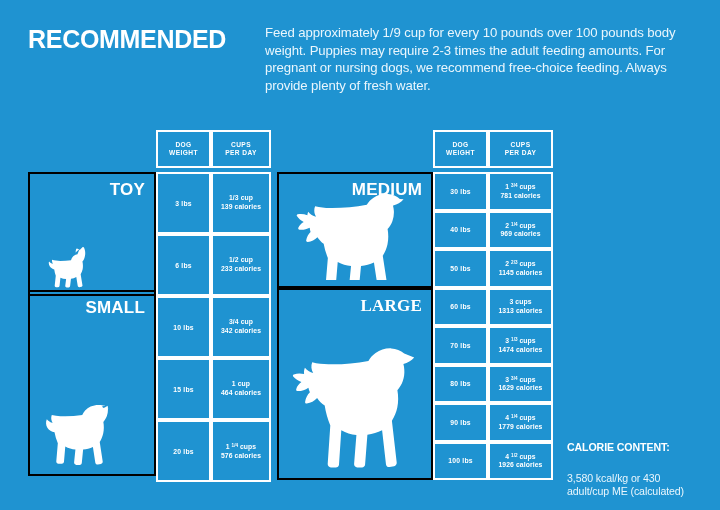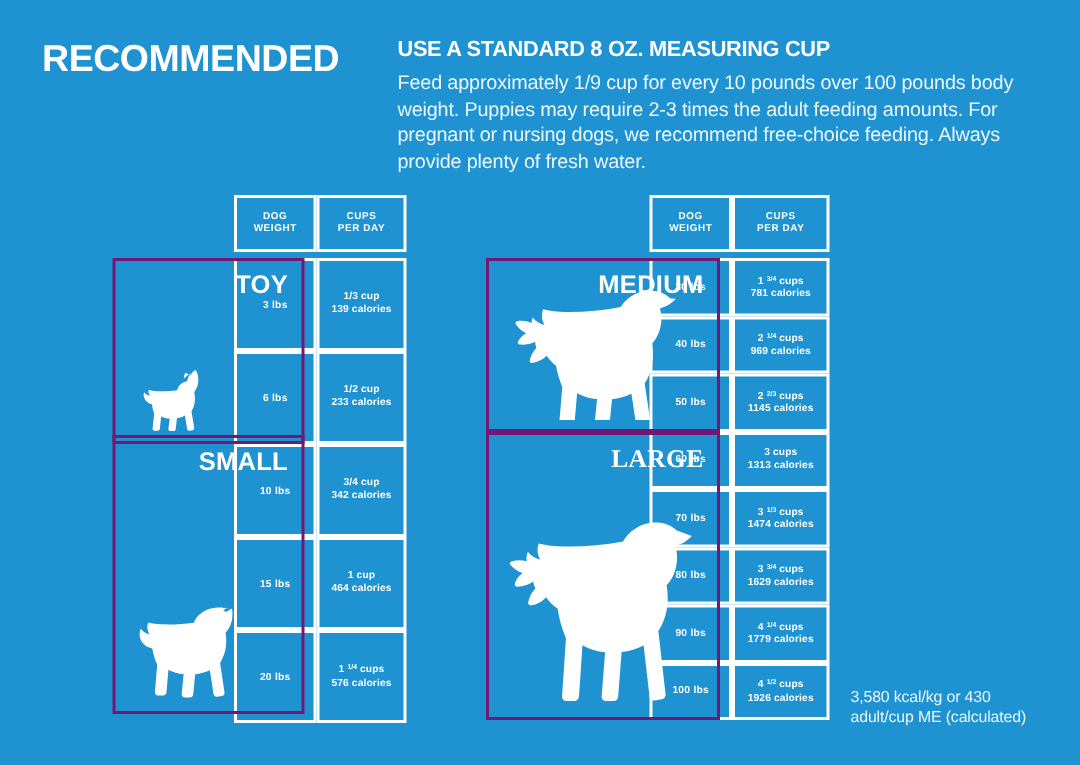--- a/index.html
+++ b/index.html
@@ -107,22 +107,21 @@
   .ccell sup {
     font-size: 4.6px;
     vertical-align: 2.2px;
     letter-spacing: 0;
   }
 
   
   .panel {
     position: absolute;
     box-sizing: border-box;
-    border: 2px solid #701a75;
-    margin-left: 47px;
+    border: 2px solid #000000;
   }
   .panel-label {
     position: absolute;
     right: 9px;
     top: 6px;
     font-size: 17px;
     font-weight: bold;
     letter-spacing: 0.2px;
     color: #ffffff;
   }
@@ -158,21 +157,20 @@
 </head>
 <body>
 
 <div id="header">
 
   <div id="title">
     <span class="line">RECOMMENDED</span>
   </div>
 
   <div id="intro">
-    <div id="intro-head">USE A STANDARD 8 OZ. MEASURING CUP</div>
     <div id="intro-body">Feed approximately 1/9 cup for every 10 pounds over 100 pounds body weight. Puppies may require 2-3 times the adult feeding amounts. For pregnant or nursing  dogs, we recommend free-choice feeding. Always provide plenty of fresh water.</div>
   </div>
 
 </div>
 
 <div id="board">
     <div class="cell thead" style="left: 128px; top: 0px; width: 55px; height: 38px;">
       <div>DOG<br>WEIGHT</div>
     </div>
     <div class="cell thead" style="left: 183px; top: 0px; width: 60px; height: 38px;">
@@ -290,17 +288,18 @@
       <div class="panel-label">LARGE</div>
       <div class="panel-dog">
         <svg width="140" height="126" viewBox="0 0 140 126" xmlns="http://www.w3.org/2000/svg">
           <path fill="#ffffff" d="M115.2 7.6c-3.5-3.1-8.1-5-12.9-5.2-5.6-.3-11.2 1.4-15.7 4.6-3 2.1-5.5 4.9-7.2 8-13.2 2.5-26.7 3.6-40.1 3.3-5.4-.1-10.9-.6-16.1-2-1.4 3.4-1 7.5 1 10.7-3.3-.7-6.3-2.5-8.3-5.2-.8 2-1.1 4.2-.8 6.3-3.4-1-7-.9-10.3.3-.9.3-1.2 1.4-.6 2.1 2.2 2.6 5.1 4.5 8.2 5.5-2.5 1.8-4.4 4.3-5.2 7.2-.3.9.4 1.9 1.4 1.9 3.9.1 7.7-1.1 10.8-3.4.3 1.6.8 3.1 1.5 4.6-2.6 2.6-4.3 6-4.8 9.6-.1 1 .7 1.8 1.7 1.7 4-.5 7.6-2.5 10.3-5.5 2 3 4.6 5.6 7.6 7.5 1 6.8 2.9 13.5 5.6 19.9l-2.6 38.6c-.1 1.8 1.3 3.3 3.1 3.3h5c1.7 0 3.1-1.3 3.2-3l2.3-34.2c4.6 2.7 9.8 4.3 15.1 4.7l-2.3 29.2c-.2 1.8 1.3 3.3 3.1 3.3h4.8c1.6 0 3-1.2 3.1-2.9l2.3-29.8c5.2-.6 10.2-2.1 14.7-4.4l3.9 34.1c.2 1.7 1.9 2.9 3.6 2.6l4.5-.8c1.7-.3 2.8-1.9 2.6-3.6l-4.8-41.9c2.6-4 4.4-8.5 5.4-13.2 1.2-5.7 1.1-11.6.1-17.3 2.4-2.6 4.3-5.7 5.4-9.1 1.3-3.7 1.8-7.6 1.5-11.4-.1-1.9-.4-3.8-.9-5.7 4.2-1.1 8-3.4 10.8-6.6z"></path>
         </svg>
       </div>
     </div>
   </div>
 
 <div id="calorie">
+  <div id="cal-head">CALORIE CONTENT:</div>
   <div id="cal-body">
     <span>3,580 kcal/kg or 430</span><br>
     <span>adult/cup ME (calculated)</span>
   </div>
 </div>
 
 </body></html>

